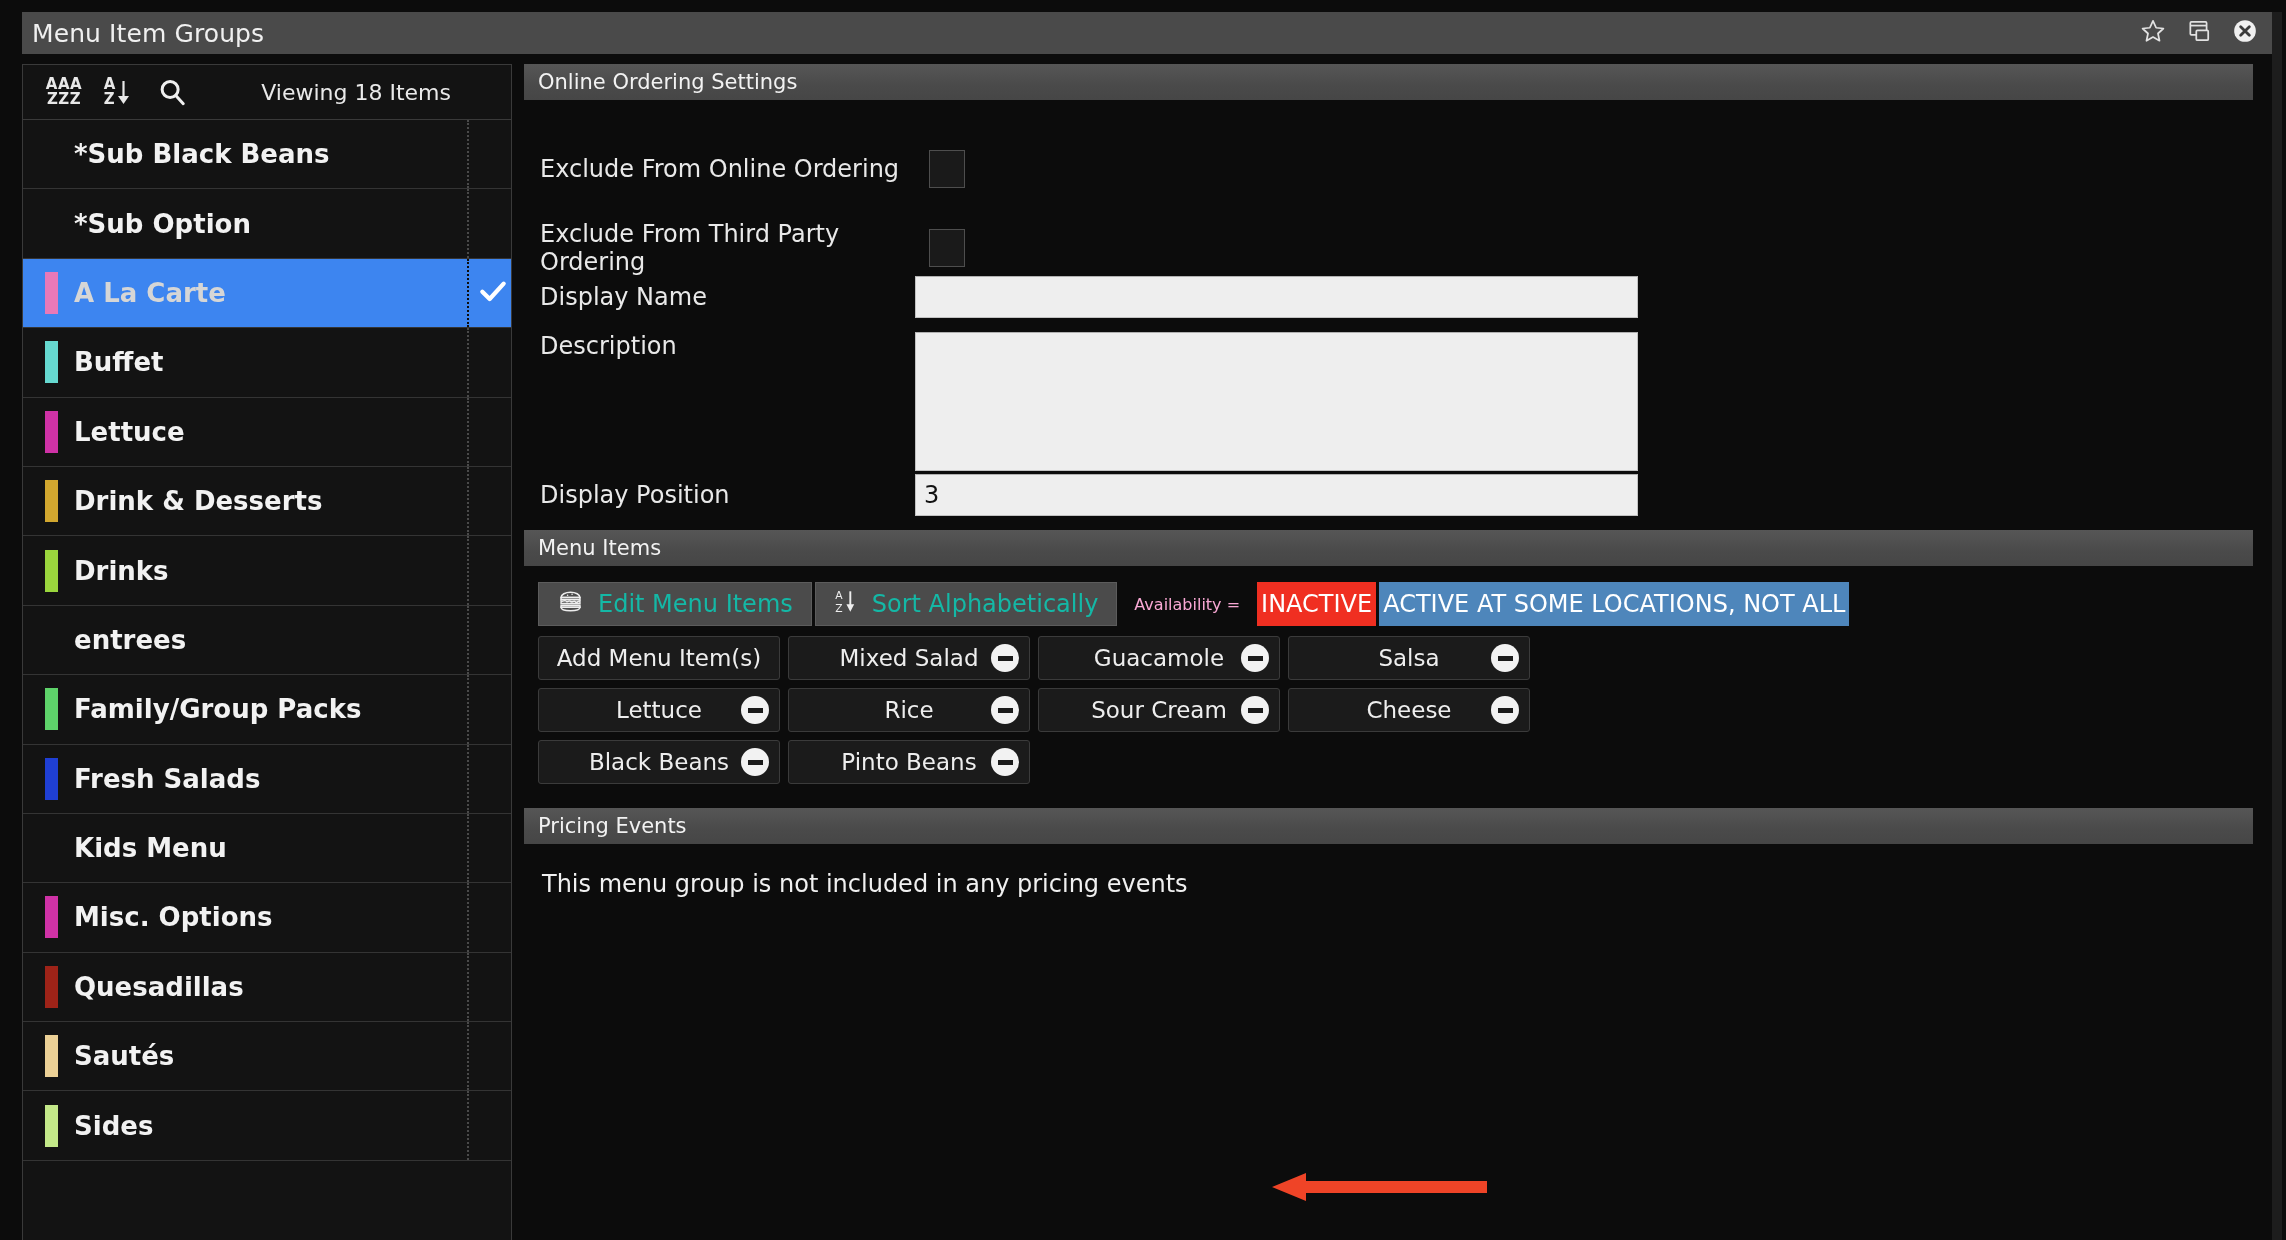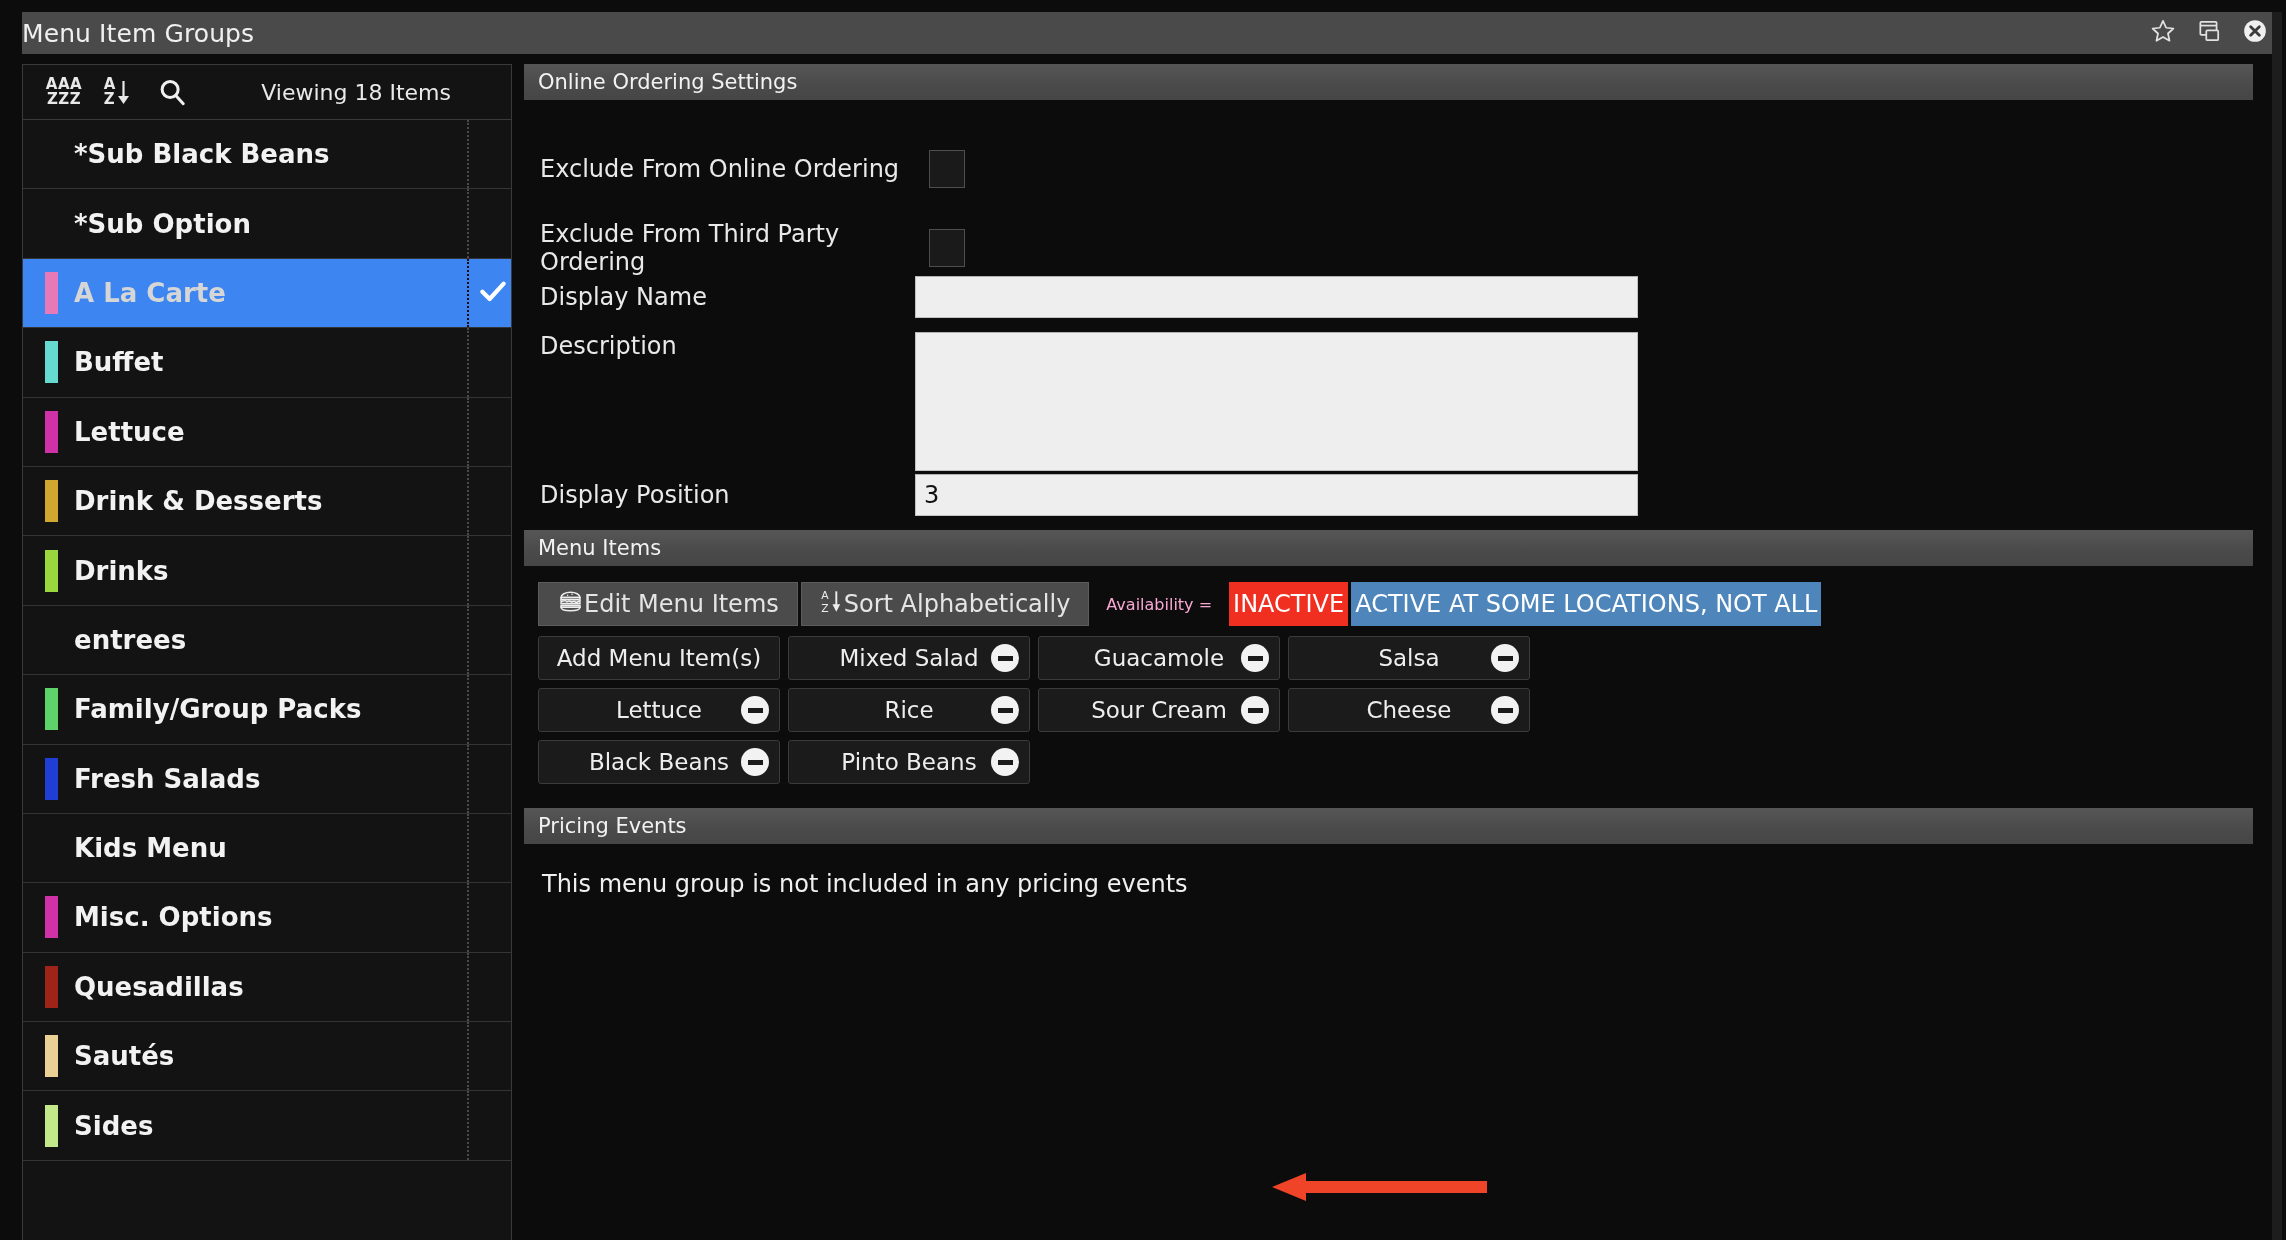--- a/index.html
+++ b/index.html
@@ -17,21 +17,21 @@
   }
 
   
   .titlebar {
     position: absolute;
     left: 22px; top: 12px;
     width: 2252px; height: 42px;
     background: #4a4a4a;
     display: flex;
     align-items: center;
-    padding: 0 0;
+    padding: 0 10px;
   }
   .titlebar-title {
     color: #f0f0f0;
     font-size: 25px;
     font-family: "DejaVu Sans", sans-serif;
     letter-spacing: 0.1px;
     flex: 1;
   }
   .titlebar-icons {
     display: flex;
@@ -175,25 +175,26 @@
   }
 
   .menuitems-toolbar {
     display: flex;
     align-items: stretch;
     height: 44px;
     gap: 3px;
   }
   .mi-btn {
     background: #4b4b4b;
-    color: #e5e5e5;
+    color: #14b8a6;
     font-size: 24px;
     font-family: "DejaVu Sans", sans-serif;
     display: flex;
     align-items: center;
+    gap: 14px;
     padding: 0 18px;
     border: 1px solid #5c5c5c;
   }
   .avail-label {
     color: #f9a8d4;
     font-size: 16px;
     display: flex;
     align-items: center;
     padding: 0 14px;
     font-family: "DejaVu Sans", sans-serif;

